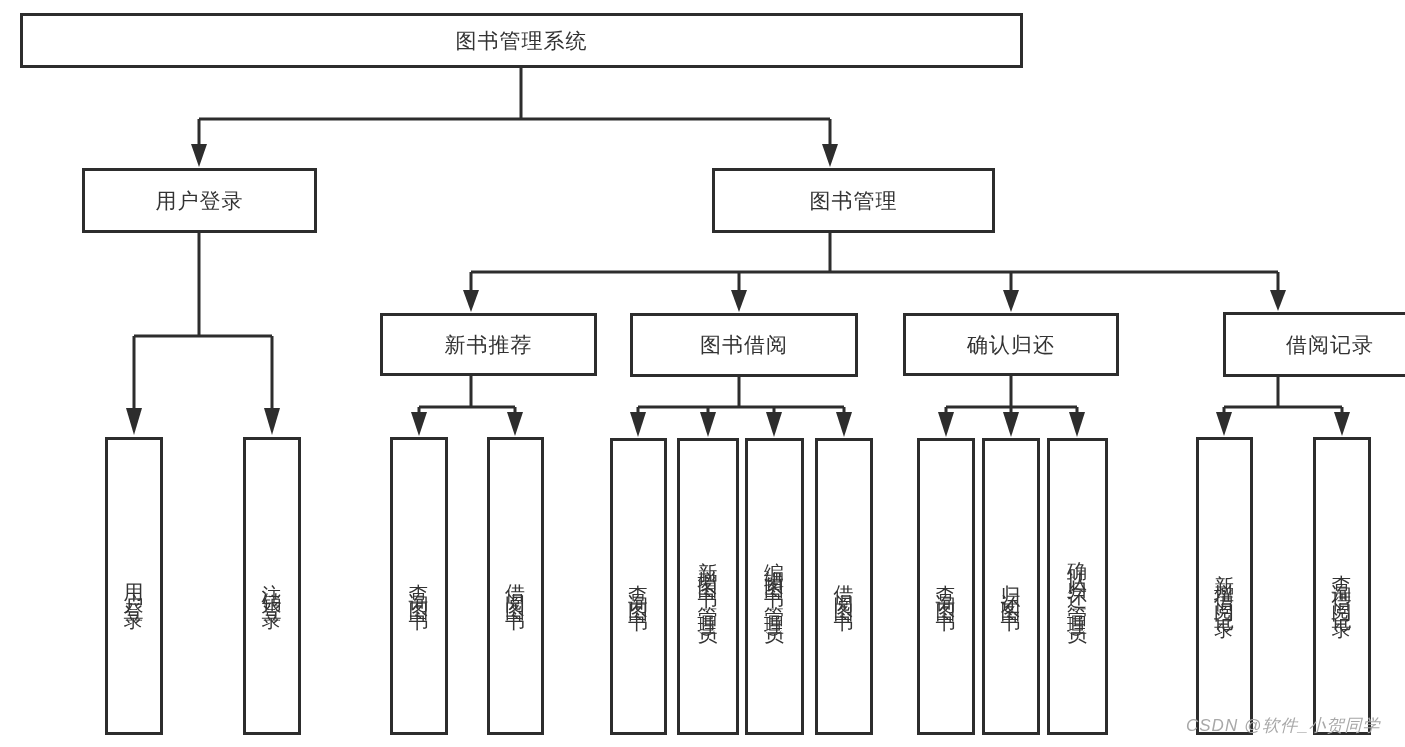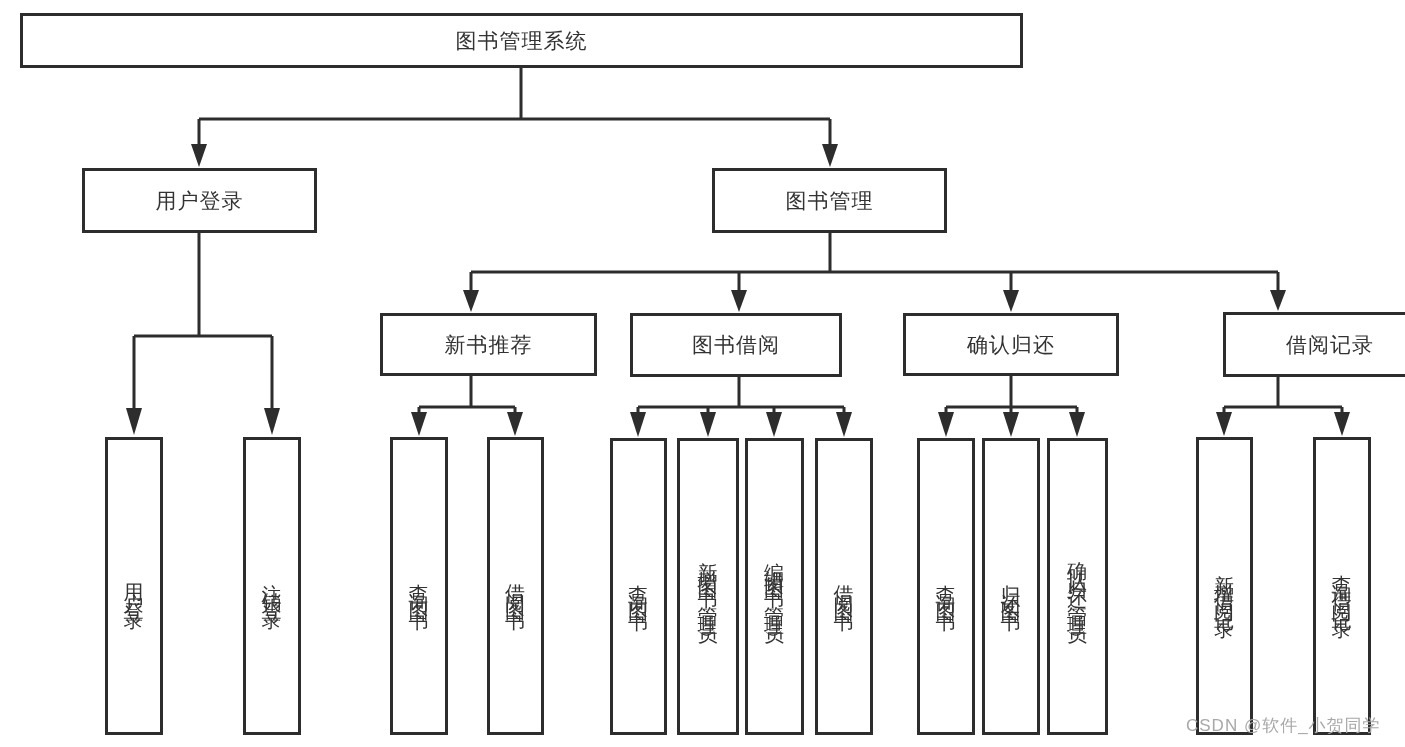--- a/index.html
+++ b/index.html
@@ -55,20 +55,21 @@
     line-height: 1;
   }
   .watermark {
     position: absolute;
     left: 1186px;
     top: 714px;
     font-size: 17px;
     color: var(--watermark);
     white-space: nowrap;
     letter-spacing: 1px;
+    font-style: italic;
   }
 </style>
 </head>
 <body>
 
 <div class="canvas">
 
   <svg class="connectors" viewBox="0 0 1405 747" aria-hidden="true">
 
     <path class="shaft" d="M521 68 V119 M199 119 H830 M199 119 V146 M830 119 V146"></path>
@@ -105,28 +106,28 @@
     <polygon class="head" points="1334,412 1350,412 1342,436"></polygon>
   </svg>
 
   <div class="box h" style="left:20px;top:13px;width:1003px;height:55px">
     <span>图书管理系统</span>
   </div>
 
   <div class="box h" style="left:82px;top:168px;width:235px;height:65px">
     <span>用户登录</span>
   </div>
-  <div class="box h" style="left:712px;top:168px;width:235px;height:65px">
+  <div class="box h" style="left:712px;top:168px;width:283px;height:65px">
     <span>图书管理</span>
   </div>
 
   <div class="box h" style="left:380px;top:313px;width:217px;height:63px">
     <span>新书推荐</span>
   </div>
-  <div class="box h" style="left:630px;top:313px;width:212px;height:64px">
+  <div class="box h" style="left:630px;top:313px;width:228px;height:64px">
     <span>图书借阅</span>
   </div>
   <div class="box h" style="left:903px;top:313px;width:216px;height:63px">
     <span>确认归还</span>
   </div>
   <div class="box h" style="left:1223px;top:312px;width:214px;height:65px">
     <span>借阅记录</span>
   </div>
 
   <div class="box v" style="left:105px;top:437px;width:58px;height:298px">

